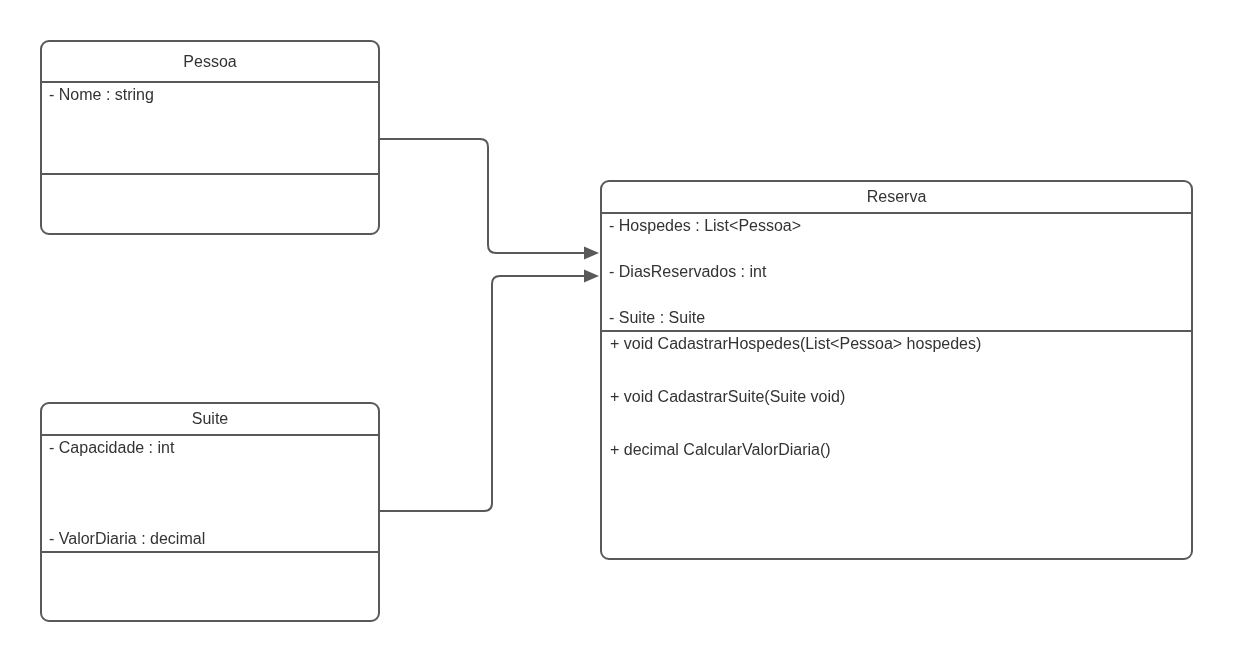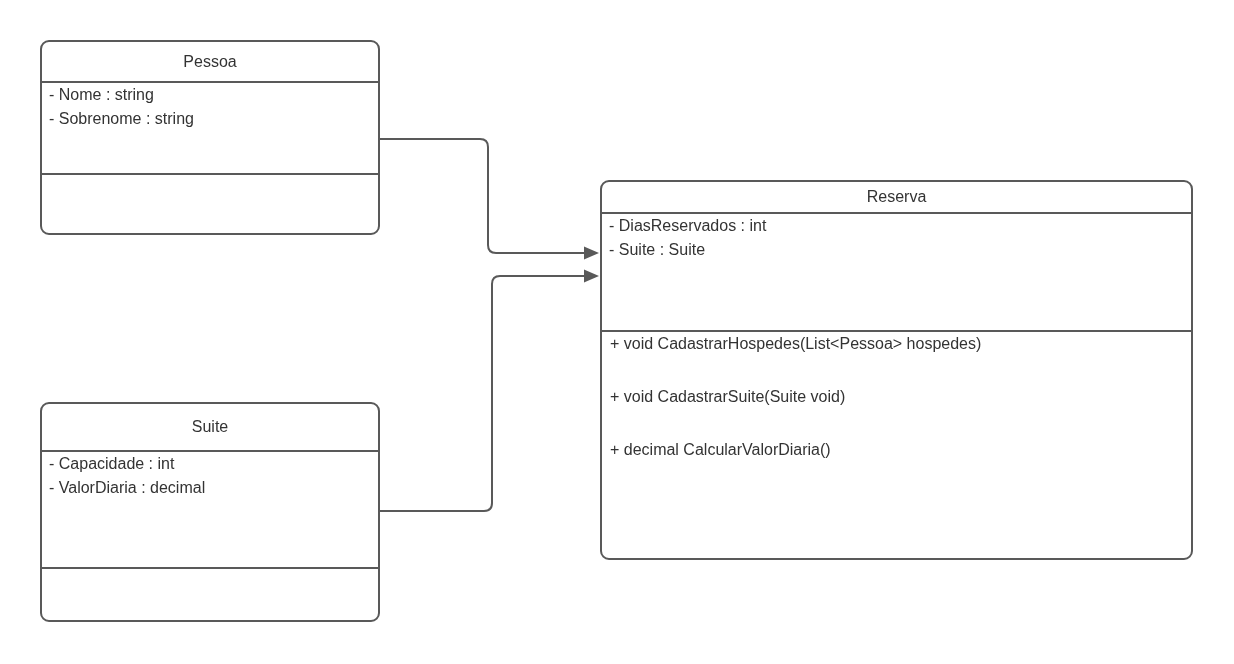--- a/index.html
+++ b/index.html
@@ -28,21 +28,21 @@
     border-bottom: 2px solid #595959;
     display: flex;
     align-items: center;
     justify-content: center;
     flex: 0 0 auto;
   }
   .uml-section {
     border-bottom: 2px solid #595959;
     display: flex;
     flex-direction: column;
-    justify-content: flex-start;
+    justify-content: space-between;
     padding-left: 7px;
     flex: 0 0 auto;
   }
   .uml-section .row { line-height: 24px; white-space: nowrap; }
   .uml-methods-empty { flex: 1 1 auto; }
   .uml-methods {
     flex: 1 1 auto;
     display: flex;
     flex-direction: column;
     gap: 29px;
@@ -59,37 +59,37 @@
 </style>
 </head>
 <body>
 
 <div class="canvas">
 
   <div class="uml-class" style="left:40px; top:40px; width:340px; height:195px;">
     <div class="uml-title" style="height:41px;">Pessoa</div>
     <div class="uml-section" style="height:92px;">
       <div class="row">- Nome : string</div>
-      <div class="row">- Sobrenome : string</div>
     </div>
     <div class="uml-methods-empty"></div>
   </div>
 
   <div class="uml-class" style="left:40px; top:402px; width:340px; height:220px;">
-    <div class="uml-title" style="height:48px;">Suite</div>
+    <div class="uml-title" style="height:32px;">Suite</div>
     <div class="uml-section" style="height:117px;">
       <div class="row">- Capacidade : int</div>
       <div class="row">- ValorDiaria : decimal</div>
     </div>
     <div class="uml-methods-empty"></div>
   </div>
 
   <div class="uml-class" style="left:600px; top:180px; width:593px; height:380px;">
     <div class="uml-title" style="height:32px;">Reserva</div>
     <div class="uml-section" style="height:118px;">
+      <div class="row">- Hospedes : List&lt;Pessoa&gt;</div>
       <div class="row">- DiasReservados : int</div>
       <div class="row">- Suite : Suite</div>
     </div>
     <div class="uml-methods">
       <div class="row">+ void CadastrarHospedes(List&lt;Pessoa&gt; hospedes)</div>
       <div class="row">+ void CadastrarSuite(Suite void)</div>
       <div class="row">+ decimal CalcularValorDiaria()</div>
     </div>
   </div>
 

